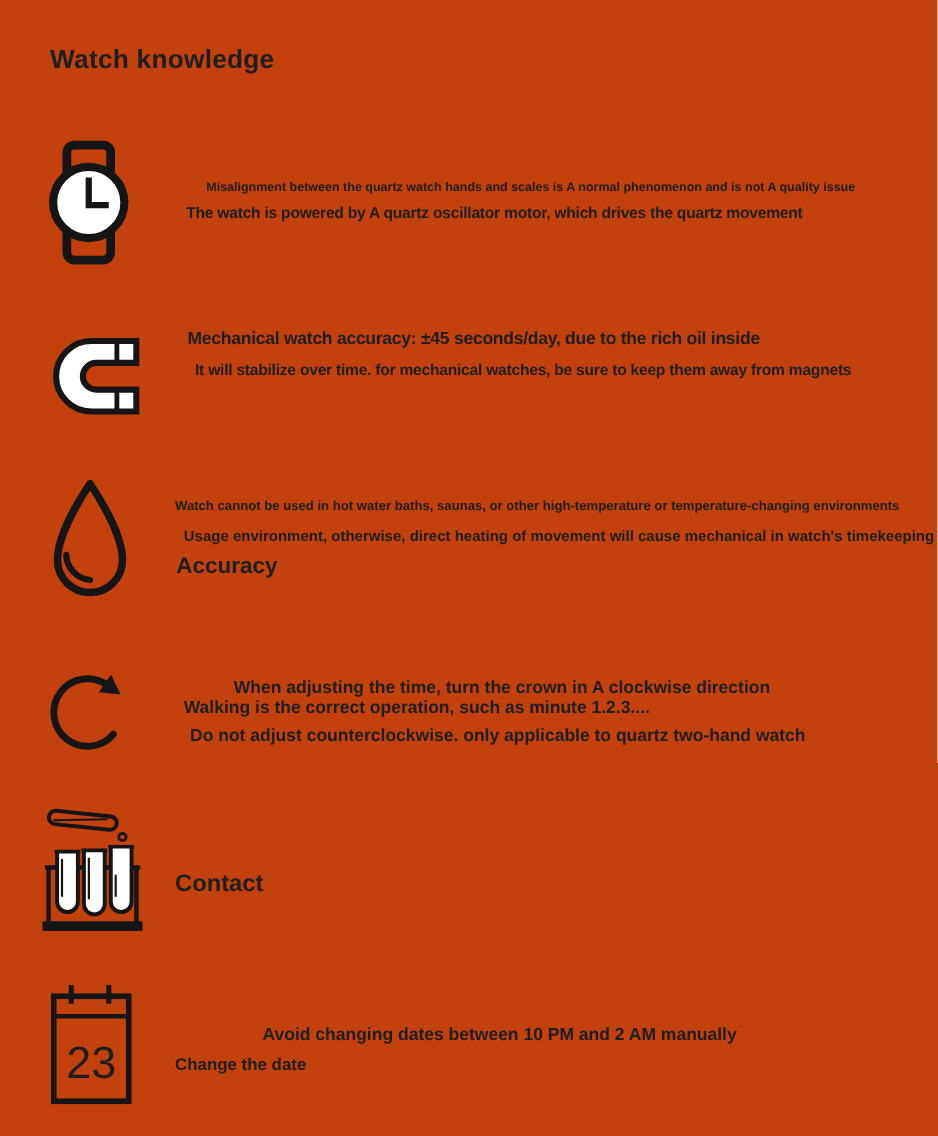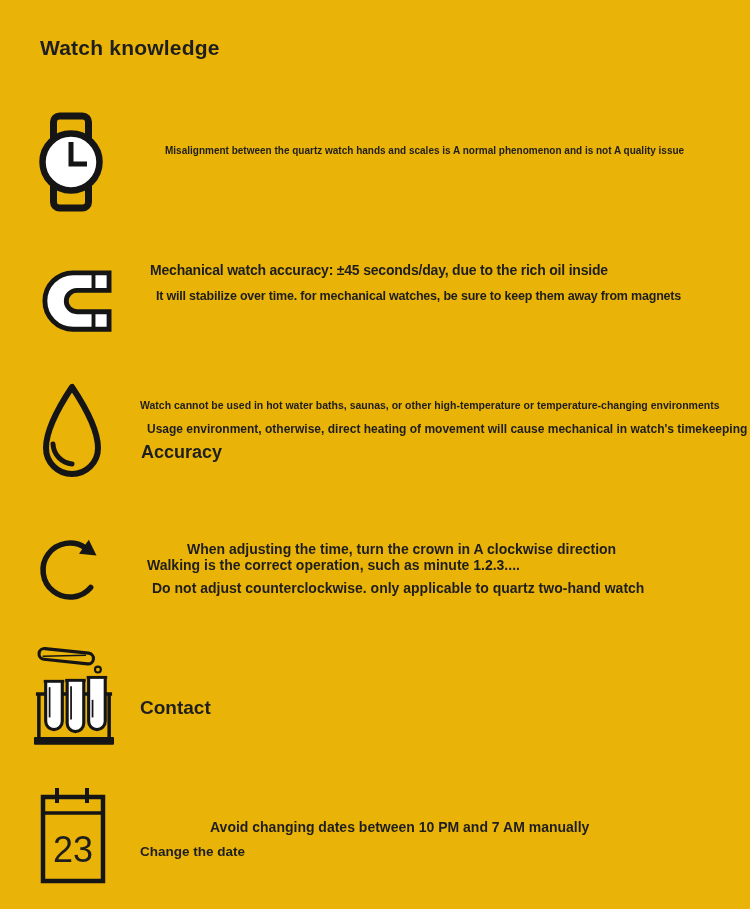--- a/index.html
+++ b/index.html
@@ -1,20 +1,20 @@
 <!DOCTYPE html>
 <html><head>
 <meta charset="utf-8">
 <style>
   html, body { margin: 0; padding: 0; background: #ffffff; }
   .canvas {
     position: relative;
     width: 750px;
     height: 909px;
-    background: #eab308;
+    background: #c2410c;
     font-family: "Liberation Sans", sans-serif;
     color: #1e1e1e;
     overflow: hidden;
     text-align: right;
   }
   .line { position: absolute; white-space: nowrap; color: #1e1e1e; }
   .icon { position: absolute; }
 
   #title  { left: 40px;  top: 36px;  font-size: 21px;   font-weight: 700; letter-spacing: 0.2px; position: absolute; }
 
@@ -56,20 +56,21 @@
   <h1 id="title" style="margin:0;">Watch knowledge</h1>
 
   <div class="icon" id="icon-watch">
     <svg viewBox="0 0 70 100" width="70" height="100">
       <rect x="17.5" y="4" width="35" height="92" rx="6" fill="none" stroke="#151515" stroke-width="7"></rect>
       <circle cx="35" cy="50" r="28.5" fill="#ffffff" stroke="#151515" stroke-width="6.5"></circle>
       <path d="M35 30 V52 H51" fill="none" stroke="#151515" stroke-width="5"></path>
     </svg>
   </div>
   <div class="line s1l1">Misalignment between the quartz watch hands and scales is A normal phenomenon and is not A quality issue</div>
+  <div class="line s1l2">The watch is powered by A quartz oscillator motor, which drives the quartz movement</div>
 
   <div class="icon" id="icon-magnet">
     <svg viewBox="0 0 78 72" width="76" height="70">
       <path d="M73 7 H36 A29 29 0 0 0 36 65 H73 V47 H40 A11 11 0 0 1 40 25 H73 Z" fill="#ffffff" stroke="#151515" stroke-width="5" stroke-linejoin="miter"></path>
       <path d="M57 7 V25 M57 47 V65" fill="none" stroke="#151515" stroke-width="4"></path>
     </svg>
   </div>
   <div class="line s2l1">Mechanical watch accuracy: ±45 seconds/day, due to the rich oil inside</div>
   <div class="line s2l2">It will stabilize over time. for mechanical watches, be sure to keep them away from magnets</div>
 
@@ -119,16 +120,16 @@
 
   <div class="icon" id="icon-calendar">
     <svg viewBox="0 0 66 98" width="66" height="98">
       <line x1="17" y1="1" x2="17" y2="16" stroke="#151515" stroke-width="4"></line>
       <line x1="47" y1="1" x2="47" y2="16" stroke="#151515" stroke-width="4"></line>
       <rect x="3" y="10" width="60" height="84" fill="none" stroke="#151515" stroke-width="4.5"></rect>
       <line x1="3" y1="26" x2="63" y2="26" stroke="#151515" stroke-width="3.5"></line>
       <text x="33" y="75" text-anchor="middle" font-size="36" font-family="Liberation Sans, sans-serif" fill="#1e1e1e">23</text>
     </svg>
   </div>
-  <div class="line s6l1">Avoid changing dates between 10 PM and 7 AM manually</div>
+  <div class="line s6l1">Avoid changing dates between 10 PM and 2 AM manually</div>
   <div class="line s6l2">Change the date</div>
 
 </div>
 
 </body></html>

